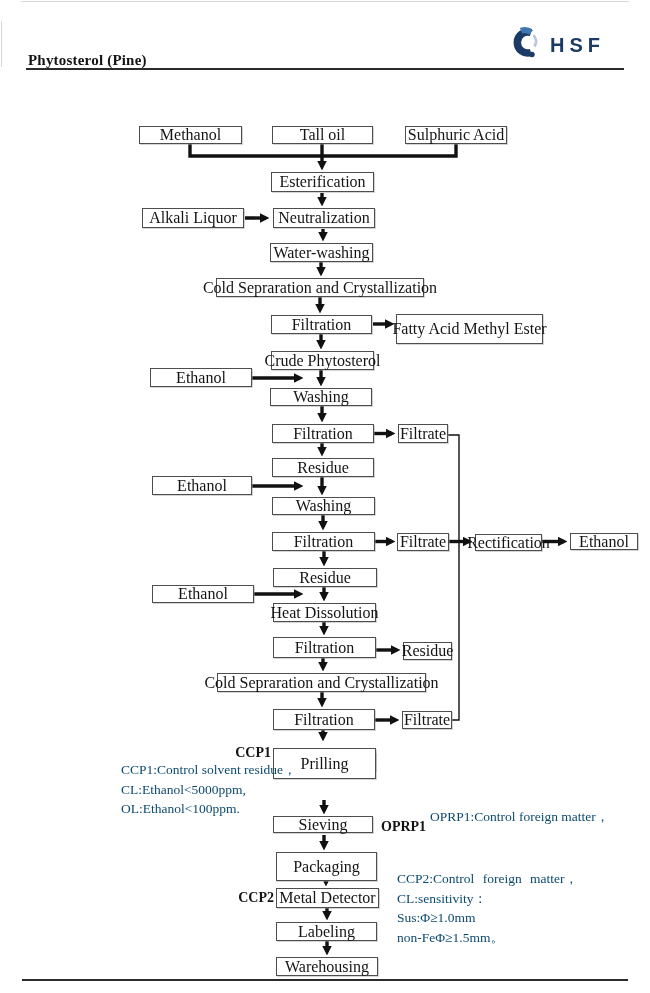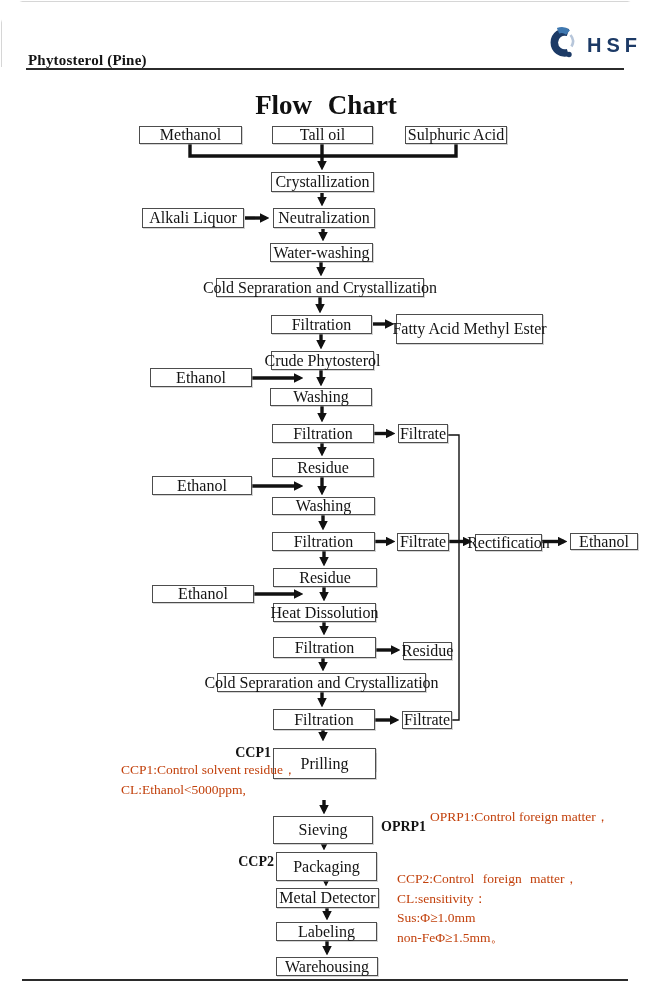--- a/index.html
+++ b/index.html
@@ -1,30 +1,30 @@
 <!DOCTYPE html>
 <html><head>
 <meta charset="utf-8">
 <style>
   html,body{margin:0;padding:0;background:#ffffff;}
   #page{position:relative;width:650px;height:993px;background:#fff;overflow:hidden;
         font-family:"Liberation Serif","DejaVu Serif",serif;color:#141414;border-radius:30px;}
   .scanline{position:absolute;background:#d6d6d6;}
   .doc-title{position:absolute;left:28px;top:52px;font-weight:bold;font-size:15px;letter-spacing:.2px;}
   .rule{position:absolute;background:#2b2b2b;}
-  .logo{position:absolute;left:545px;top:26px;width:100px;height:34px;display:flex;align-items:center;}
+  .logo{position:absolute;left:508px;top:26px;width:100px;height:34px;display:flex;align-items:center;}
   .logo-text{font-family:"Liberation Sans","DejaVu Sans",sans-serif;font-weight:bold;font-size:20px;
              letter-spacing:5px;color:#1c3a66;margin-left:10px;margin-top:4px;}
   .chart-title{position:absolute;left:220px;top:90px;width:212px;text-align:center;
                font-weight:bold;font-size:27px;word-spacing:9px;color:#101010;}
   .node{position:absolute;border:1.5px solid #4d4d4d;background:#fff;box-sizing:border-box;
         display:flex;align-items:center;justify-content:center;font-size:16px;line-height:1;
         box-shadow:1px 1px 0 rgba(160,160,160,.45);white-space:nowrap;}
   .ccp-label{position:absolute;font-weight:bold;font-size:14px;white-space:nowrap;}
-  .anno{position:absolute;font-size:13.5px;white-space:nowrap;color:#c2410c;}
+  .anno{position:absolute;font-size:13.5px;white-space:nowrap;color:#0c4a6e;}
   .anno div{height:19.6px;line-height:19.6px;}
   .wide-ws{word-spacing:5px;}
   svg.connectors{position:absolute;left:0;top:0;pointer-events:none;}
 </style>
 </head>
 <body>
 
 <div id="page">
 
   <div class="scanline" style="left:0;top:1px;width:650px;height:1px"></div>
@@ -37,21 +37,20 @@
   <div class="logo">
     <svg width="32" height="34" viewBox="0 0 32 34">
       <path d="M23,6.5 A10.5,10.5 0 1 0 23,26.5" fill="none" stroke="#1c3a66" stroke-width="7.5"></path>
       <path d="M23,6.5 A9.5,9.5 0 0 0 13,4.8" fill="none" stroke="#3f78b0" stroke-width="6"></path>
       <path d="M25.5,9 A10,10 0 0 1 26.5,20.5" fill="none" stroke="#b7c6da" stroke-width="2.6"></path>
       <circle cx="24" cy="28.5" r="2.7" fill="#1c3a66"></circle>
     </svg>
     <span class="logo-text">HSF</span>
   </div>
 
-  <div class="chart-title">Flow  Chart</div>
 
   <svg class="connectors" width="650" height="993" viewBox="0 0 650 993">
     <defs>
       <marker id="ah" viewBox="0 0 10 10" refX="6.5" refY="5" markerWidth="2.9" markerHeight="2.9" orient="auto-start-reverse">
         <path d="M0,0 L10,5 L0,10 z" fill="#111"></path>
       </marker>
     </defs>
     <g stroke="#111" stroke-width="3.4" fill="none">
 
       <path d="M190,144 V156 M456,144 V156 M188.3,156 H457.7"></path>
@@ -90,21 +89,21 @@
       <path d="M327,908 V917" marker-end="url(#ah)"></path>
       <path d="M327,941 V952" marker-end="url(#ah)"></path>
     </g>
 
     <path d="M448,435 H459 V720 H452" fill="none" stroke="#111" stroke-width="1.4"></path>
   </svg>
 
   <div class="node" style="left:139px;top:126px;width:103px;height:18px">Methanol</div>
   <div class="node" style="left:272px;top:126px;width:101px;height:18px">Tall oil</div>
   <div class="node" style="left:405px;top:126px;width:102px;height:18px">Sulphuric Acid</div>
-  <div class="node" style="left:271px;top:172px;width:103px;height:20px">Crystallization</div>
+  <div class="node" style="left:271px;top:172px;width:103px;height:20px">Esterification</div>
   <div class="node" style="left:142px;top:208px;width:102px;height:20px">Alkali Liquor</div>
   <div class="node" style="left:273px;top:208px;width:102px;height:20px">Neutralization</div>
   <div class="node" style="left:270px;top:243px;width:103px;height:19px">Water-washing</div>
   <div class="node" style="left:216px;top:278px;width:208px;height:19px">Cold Sepraration and Crystallization</div>
   <div class="node" style="left:271px;top:315px;width:101px;height:19px">Filtration</div>
   <div class="node" style="left:396px;top:314px;width:147px;height:30px">Fatty Acid Methyl Ester</div>
   <div class="node" style="left:271px;top:351px;width:103px;height:19px">Crude Phytosterol</div>
   <div class="node" style="left:150px;top:368px;width:102px;height:19px">Ethanol</div>
   <div class="node" style="left:270px;top:388px;width:102px;height:18px">Washing</div>
   <div class="node" style="left:272px;top:424px;width:102px;height:19px">Filtration</div>
@@ -119,33 +118,34 @@
   <div class="node" style="left:273px;top:568px;width:104px;height:19px">Residue</div>
   <div class="node" style="left:152px;top:585px;width:102px;height:18px">Ethanol</div>
   <div class="node" style="left:273px;top:603px;width:103px;height:19px">Heat Dissolution</div>
   <div class="node" style="left:273px;top:637px;width:103px;height:21px">Filtration</div>
   <div class="node" style="left:403px;top:642px;width:49px;height:18px">Residue</div>
   <div class="node" style="left:217px;top:673px;width:209px;height:19px">Cold Sepraration and Crystallization</div>
   <div class="node" style="left:273px;top:709px;width:102px;height:21px">Filtration</div>
   <div class="node" style="left:402px;top:711px;width:50px;height:18px">Filtrate</div>
   <div class="node" style="left:273px;top:752px;width:103px;height:19px">Drying</div>
   <div class="node" style="left:273px;top:748px;width:103px;height:31px">Prilling</div>
-  <div class="node" style="left:273px;top:816px;width:100px;height:28px">Sieving</div>
+  <div class="node" style="left:273px;top:816px;width:100px;height:17px">Sieving</div>
   <div class="node" style="left:276px;top:852px;width:101px;height:29px">Packaging</div>
   <div class="node" style="left:276px;top:888px;width:103px;height:20px">Metal Detector</div>
   <div class="node" style="left:276px;top:922px;width:101px;height:19px">Labeling</div>
   <div class="node" style="left:276px;top:957px;width:102px;height:19px">Warehousing</div>
 
   <div class="ccp-label" style="left:233px;top:745px;width:38px;text-align:right">CCP1</div>
   <div class="ccp-label" style="left:381px;top:819px">OPRP1</div>
-  <div class="ccp-label" style="left:236px;top:854px;width:38px;text-align:right">CCP2</div>
+  <div class="ccp-label" style="left:236px;top:890px;width:38px;text-align:right">CCP2</div>
 
   <div class="anno" style="left:121px;top:760px">
     <div>CCP1:Control solvent residue，</div>
     <div>CL:Ethanol&lt;5000ppm,</div>
+    <div>OL:Ethanol&lt;100ppm.</div>
   </div>
 
   <div class="anno" style="left:430px;top:806px">
     <div style="height:21.5px;line-height:21.5px">OPRP1:Control foreign matter，</div>
   </div>
 
   <div class="anno" style="left:397px;top:869px">
     <div class="wide-ws">CCP2:Control foreign matter，</div>
     <div>CL:sensitivity：</div>
     <div>Sus:Φ≥1.0mm</div>

